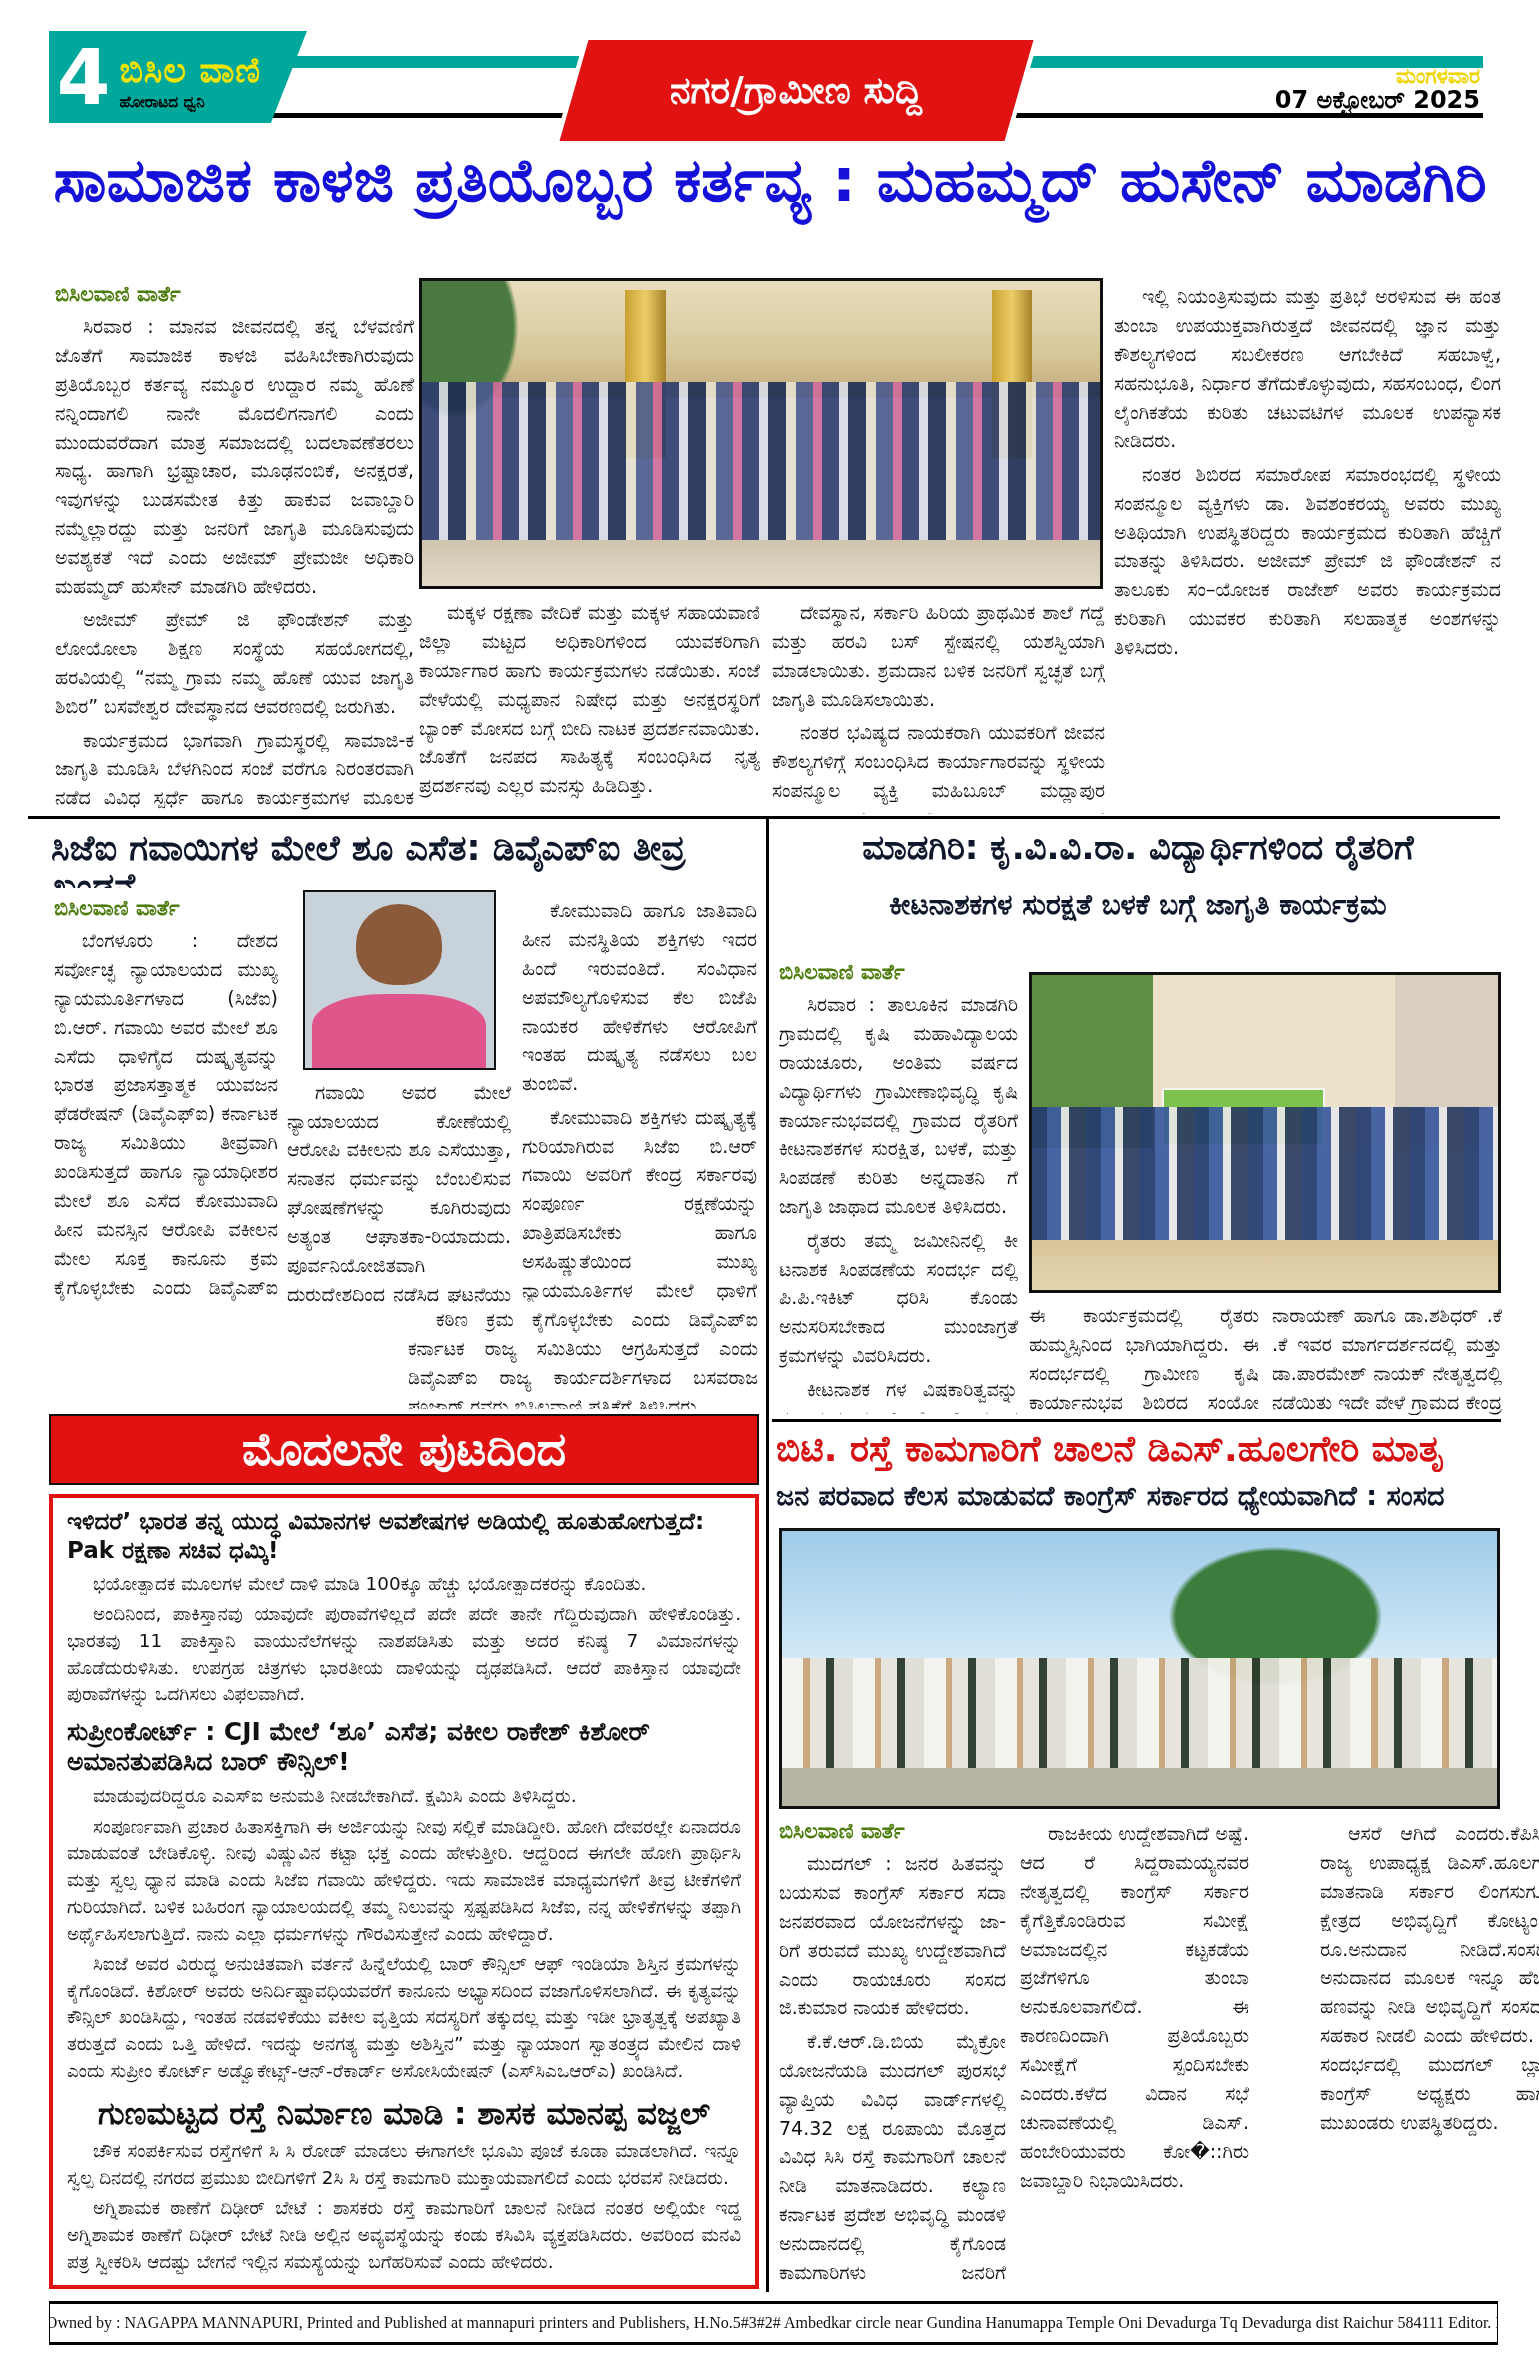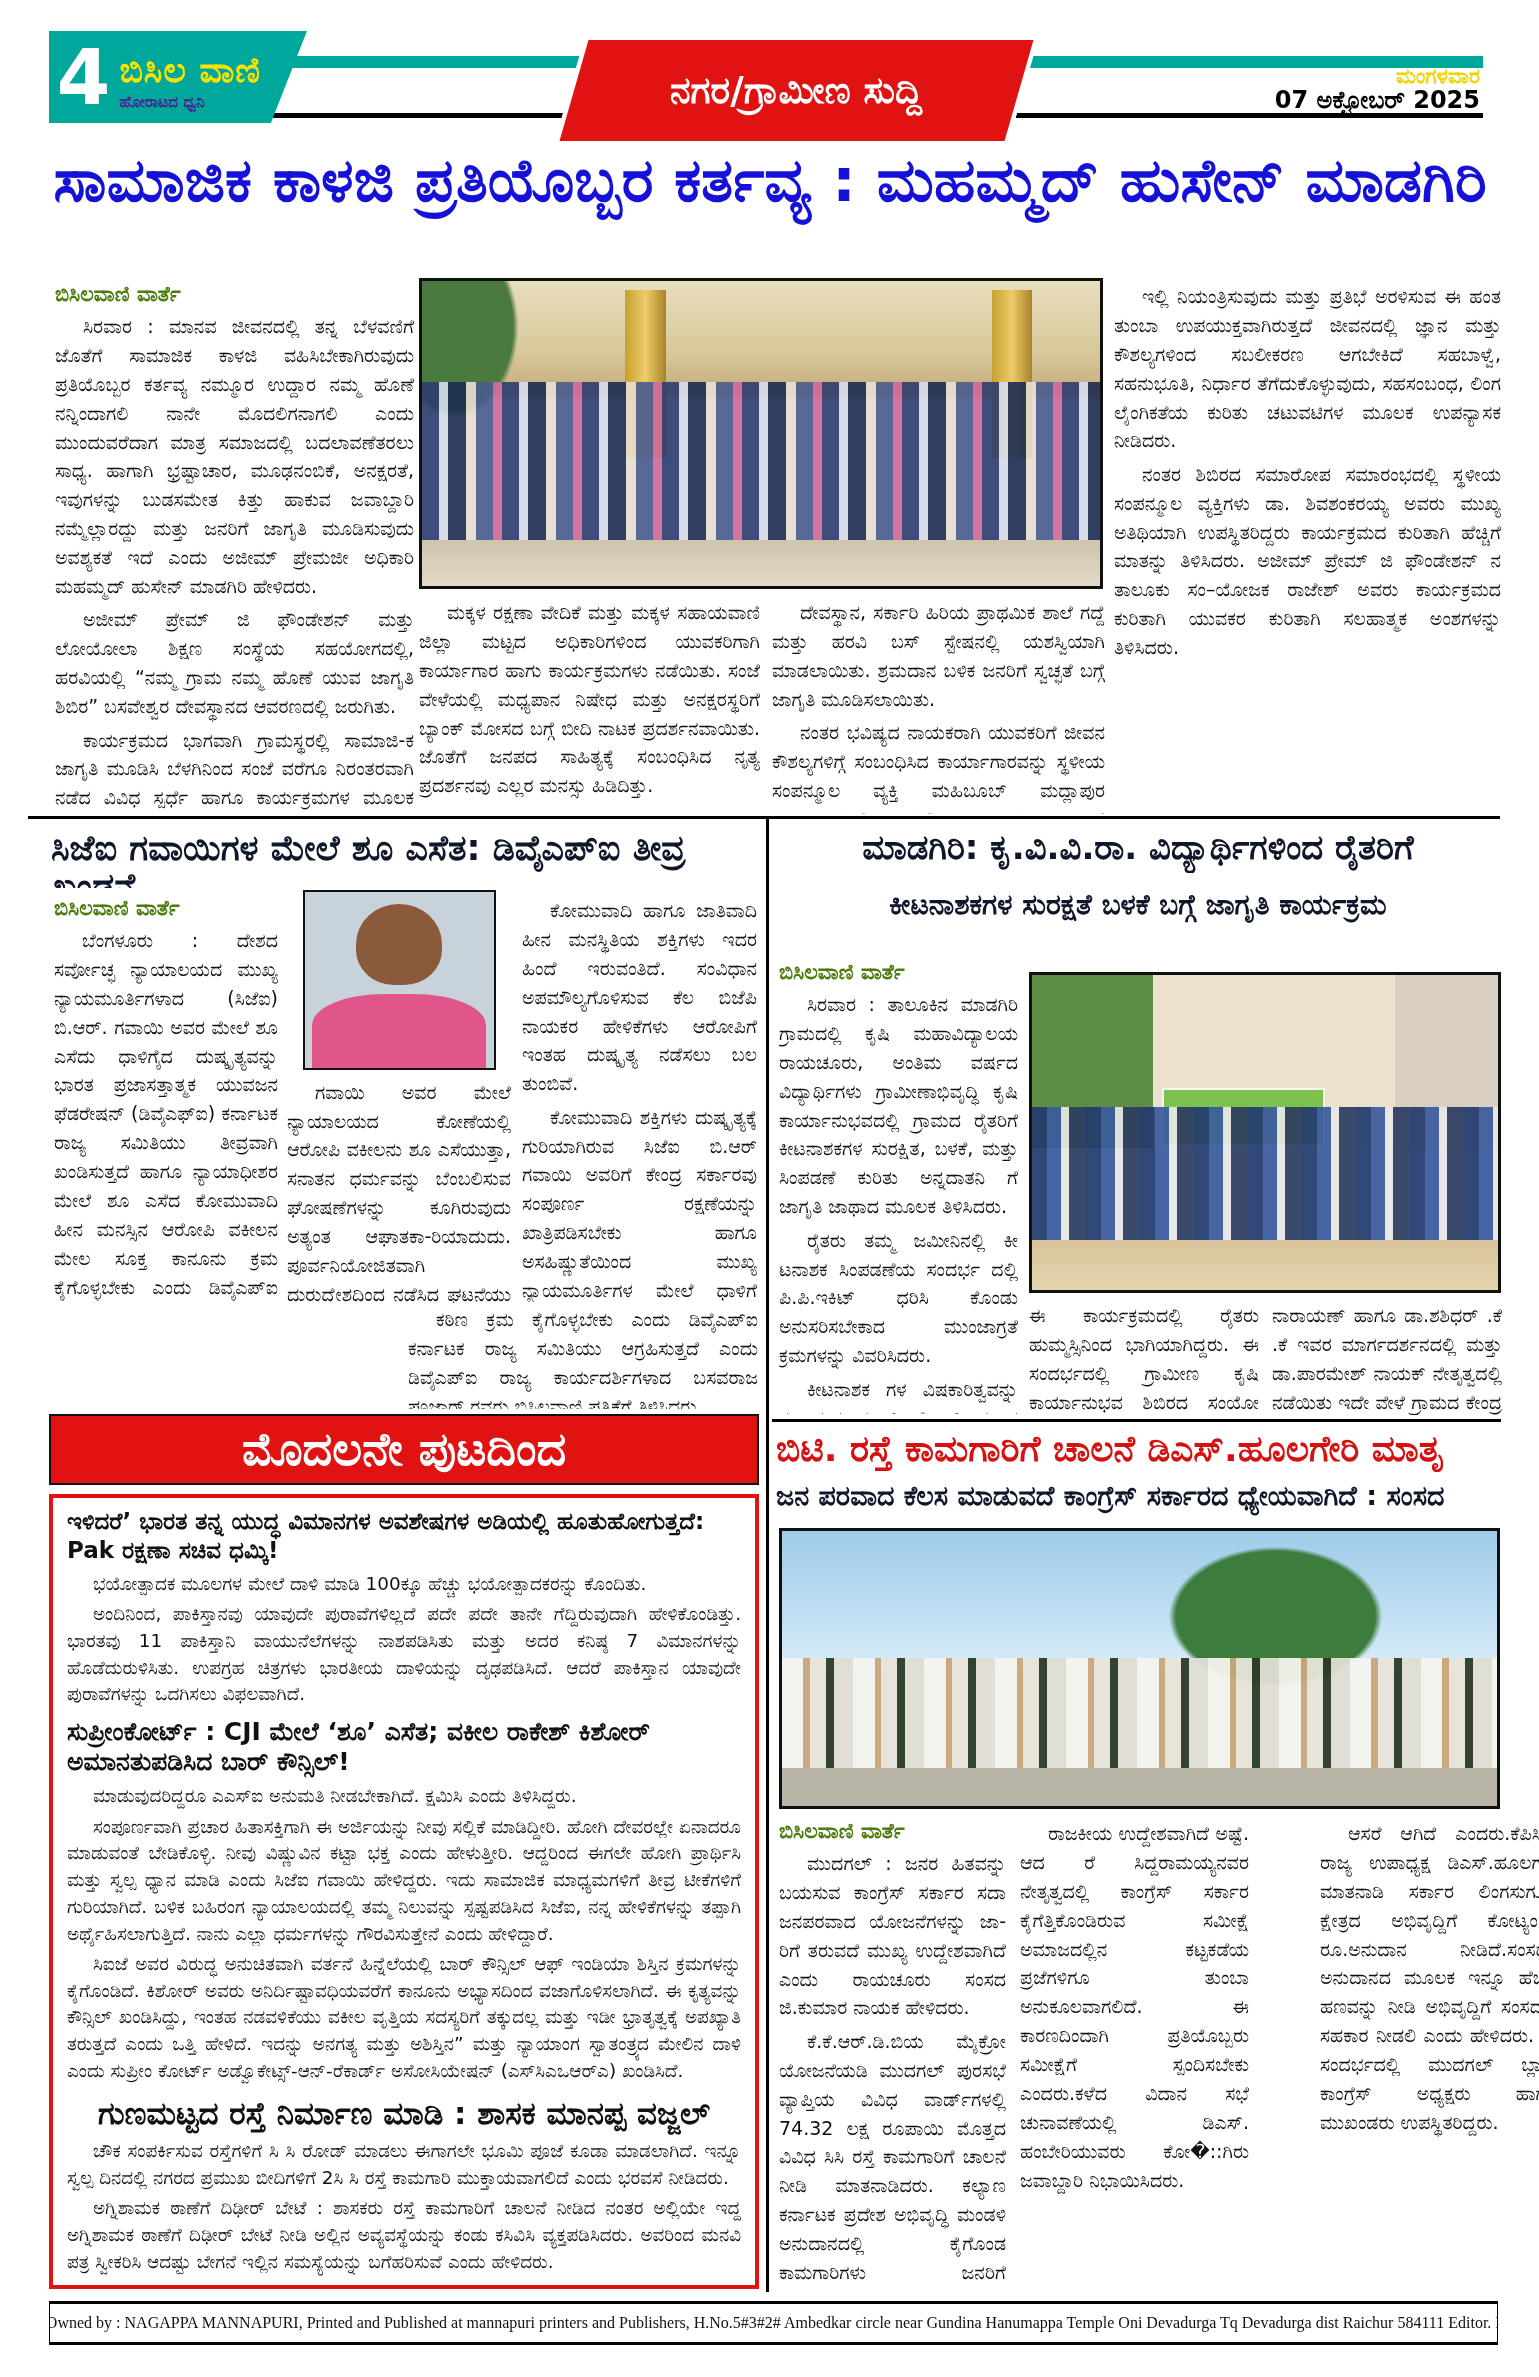--- a/index.html
+++ b/index.html
@@ -7,21 +7,21 @@
         font-family:"DejaVu Sans",sans-serif;color:#111;}
   .abs{position:absolute;}
   
   .mast-band{left:49px;top:56px;width:1434px;height:11.5px;background:#00A79B;}
   .mast-logo{left:49px;top:31px;width:258px;height:92px;background:#00A79B;z-index:3;
              clip-path:polygon(0 0,100% 0,86% 100%,0 100%);display:flex;align-items:center;
              padding:0 23px 0 7.7px;box-sizing:border-box;gap:9.2px;}
   .mast-num{font-size:77px;font-weight:800;color:#fff;line-height:1;}
   .mast-namewrap{display:flex;flex-direction:column;margin-top:7px;}
   .mast-name{color:#F5E400;font-size:35px;font-weight:800;letter-spacing:0.8px;white-space:nowrap;}
-  .mast-tag{color:#4c1d95;font-size:15.3px;font-weight:700;margin-top:1.5px;}
+  .mast-tag{color:#000000;font-size:15.3px;font-weight:700;margin-top:1.5px;}
   .mast-rule{left:261px;top:113px;width:1222px;height:5.4px;background:#060606;}
   .mast-section{left:574px;top:40px;width:445px;height:101px;background:#E01212;z-index:4;
                 transform:skewX(-16deg);display:flex;align-items:center;justify-content:center;
                 box-shadow:0 0 0 4.6px #ffffff;}
   .mast-section span{transform:skewX(16deg);color:#fff;font-size:37px;font-weight:800;white-space:nowrap;}
   .mast-day{right:60px;top:64px;color:#F0D400;font-size:21px;font-weight:800;z-index:2;}
   .mast-date{right:60px;top:86px;color:#000;font-size:24px;font-weight:800;z-index:2;}
   
   .main-headline{left:23px;top:150px;width:1494px;height:129px;overflow:hidden;text-align:center;
                  font-size:60px;font-weight:800;color:#1511D8;line-height:1.02;}

